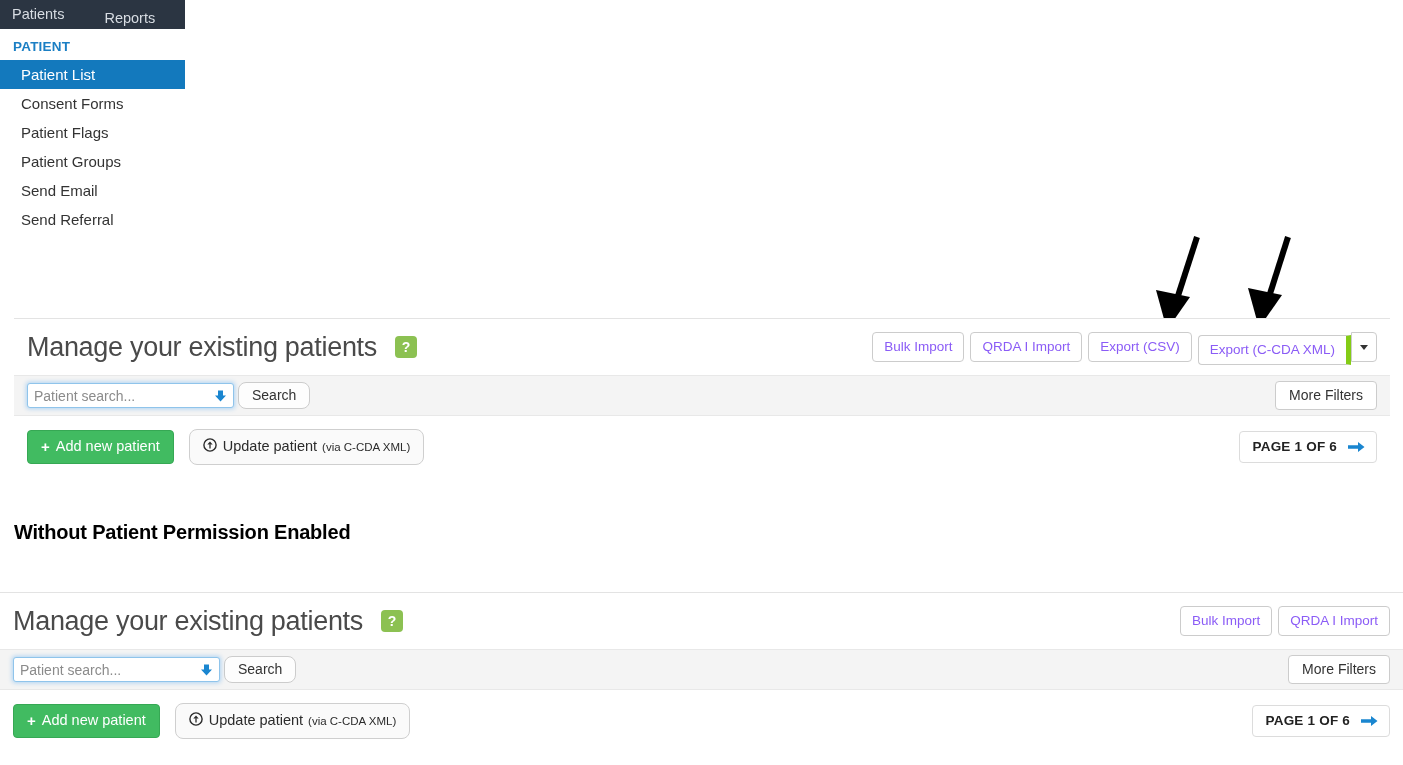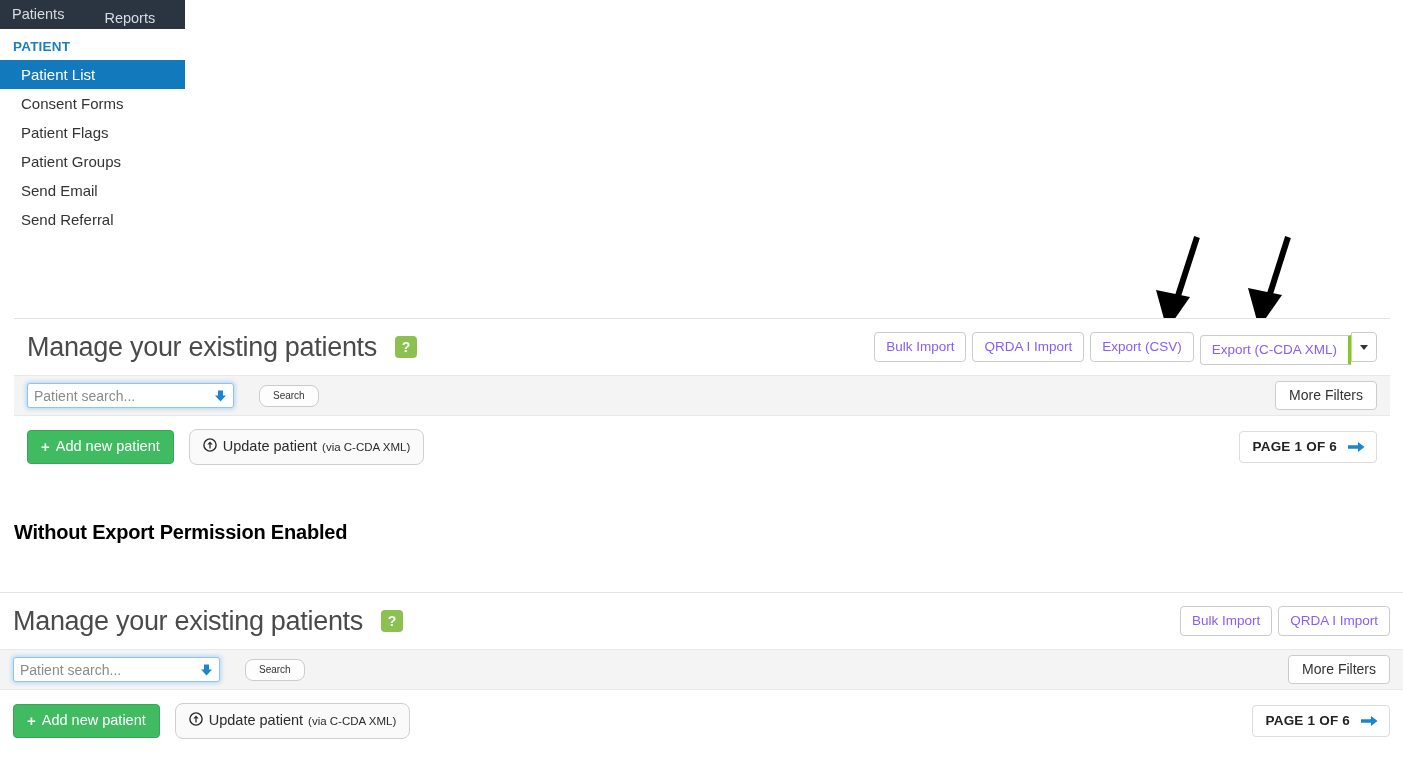--- a/index.html
+++ b/index.html
@@ -126,21 +126,21 @@
   .btn-group { display: flex; }
   .btn-group .btn { margin-left: 6px; }
   .btn-group .btn.caret-btn {
     margin-left: 0;
     border-left: 1px solid #ccc;
     border-top-left-radius: 0; border-bottom-left-radius: 0;
     padding: 5px 8px 6px;
   }
   .btn-group .btn.attached-left {
     border-top-right-radius: 0; border-bottom-right-radius: 0;
-    border-right: 3px solid #84cc16;
+    border-right: 5px solid #84cc16;
     margin-top: 6px;
   }
   .caret {
     display:inline-block;
     width: 0; height: 0;
     border-left: 4px solid transparent;
     border-right: 4px solid transparent;
     border-top: 5px solid #333;
     vertical-align: middle;
   }
@@ -170,22 +170,22 @@
     box-shadow: 0 0 4px 1px rgba(90,170,240,0.45);
   }
   .search-input::placeholder { color: #8b8b8b; opacity: 1; }
   .search-arrow {
     position: absolute;
     right: 7px; top: 50%;
     transform: translateY(-50%);
     line-height: 0;
   }
   .search-btn {
-    margin-left: 25px;
-    font-size: 10px;
+    margin-left: 4px;
+    font-size: 14px;
     padding: 4px 13px 5px;
     border: 1px solid #cccccc;
     border-radius: 8px;
     background: #fdfdfd;
     color: #333;
     cursor: pointer;
     white-space: nowrap;
   }
   .more-filters {
     margin-left: auto;
@@ -342,21 +342,21 @@
         <span class="pager-label">PAGE 1 OF 6</span>
         <span class="pager-arrow">
           <svg width="17" height="14" viewBox="0 0 17 14">
             <path d="M0 5.3 h10 V2 l6.5 5 L10 12 V8.7 H0 z" fill="#1a86d0"></path>
           </svg>
         </span>
       </div>
     </div>
   </div>
 
-  <div class="section-title" id="title-without">Without Export Permission Enabled</div>
+  <div class="section-title" id="title-without">Without Patient Permission Enabled</div>
 
   <div class="panel" id="panel-without">
 
     <div class="panel-header">
       <span class="panel-title">Manage your existing patients</span>
       <span class="help-badge">?</span>
 
       <div class="header-actions btn-group">
         <button class="btn btn-link">Bulk Import</button>
         <button class="btn btn-link">QRDA I Import</button>

